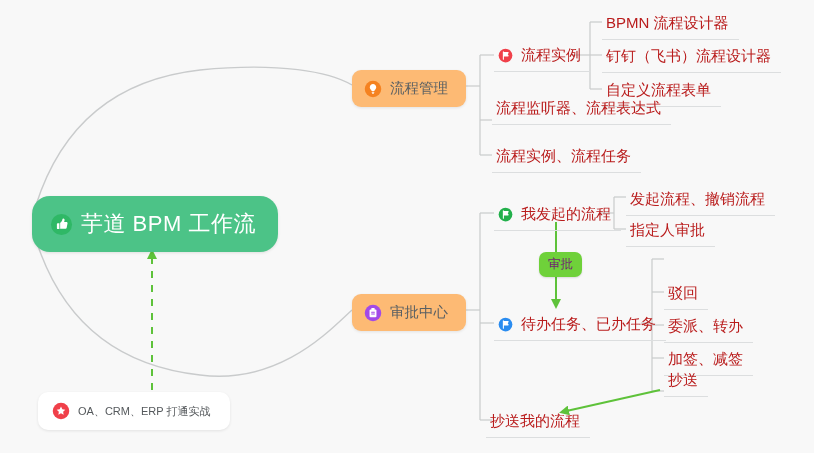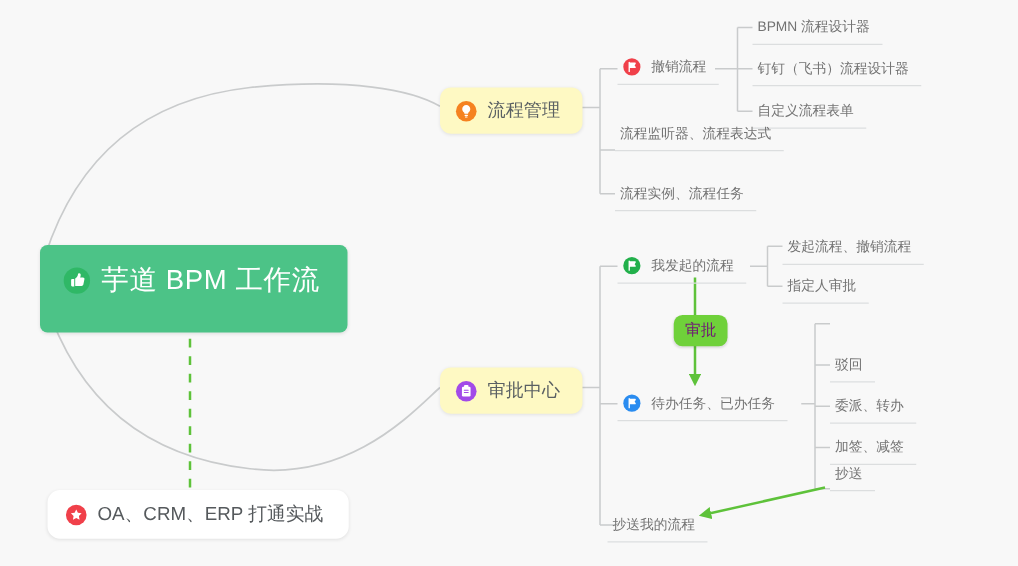--- a/index.html
+++ b/index.html
@@ -30,58 +30,58 @@
     position: absolute;
     display: flex;
     align-items: center;
     white-space: nowrap;
     color: #555b5e;
   }
 
   
   .root-node {
     background: #4cc387;
-    border-radius: 6px;
-    padding: 13px 22px 27px 18px;
+    border-radius: 18px;
+    padding: 13px 22px 13px 18px;
     color: #ffffff;
     font-size: 22px;
     letter-spacing: .5px;
     box-shadow: 0 1px 3px rgba(0,0,0,.10);
   }
   .root-node .label { color:#ffffff; font-size:22px; }
 
   
   .card-node {
-    background: #fef9c3;
+    background: #fdba74;
     border-radius: 9px;
     padding: 9px 18px 9px 12px;
     font-size: 14.5px;
     box-shadow: 0 1px 3px rgba(0,0,0,.09);
   }
   .card-node .label { color: #5a6063; font-size: 14.5px; }
 
   
   .wide-card {
     background: #ffffff;
     border-radius: 10px;
     padding: 10px 20px 10px 14px;
     font-size: 15px;
     box-shadow: 0 1px 3px rgba(0,0,0,.09);
   }
-  .wide-card .label { color: #55595c; font-size: 15px; }
+  .wide-card .label { color: #55595c; font-size: 11px; }
 
   
   .leaf-node {
     font-size: 13.5px;
     padding: 5px 10px 6px 4px;
     border-bottom: 1px solid #dcdedf;
     color: #6a6f72;
   }
   .leaf-node.with-icon { padding-left: 4px; }
-  .leaf-node .label { color: #737373; font-size: 11px; }
+  .leaf-node .label { color: #b91c1c; font-size: 15px; }
 
   
   .icon {
     flex: 0 0 auto;
     display: inline-flex;
     align-items: center;
     justify-content: center;
     margin-right: 8px;
   }
   .icon svg { display: block; }
@@ -185,21 +185,21 @@
     <span class="label">流程管理</span>
   </div>
 
   <div class="node leaf-node with-icon" style="left:494px; top:41px;">
     <span class="icon icon-sm">
       <svg viewBox="0 0 24 24" width="15" height="15">
         <circle cx="12" cy="12" r="11" fill="#f0404a"></circle>
         <path d="M8.6 6.2v11.6M8.6 7.4h7.6l-1.6 2.6 1.6 2.6H8.6z" stroke="#fff" stroke-width="1.7" fill="#fff" stroke-linejoin="round" stroke-linecap="round"></path>
       </svg>
     </span>
-    <span class="label">撤销流程</span>
+    <span class="label">流程实例</span>
   </div>
 
   <div class="node leaf-node" style="left:602px; top:9px;">
     <span class="label">BPMN 流程设计器</span>
   </div>
   <div class="node leaf-node" style="left:602px; top:42px;">
     <span class="label">钉钉（飞书）流程设计器</span>
   </div>
   <div class="node leaf-node" style="left:602px; top:76px;">
     <span class="label">自定义流程表单</span>

